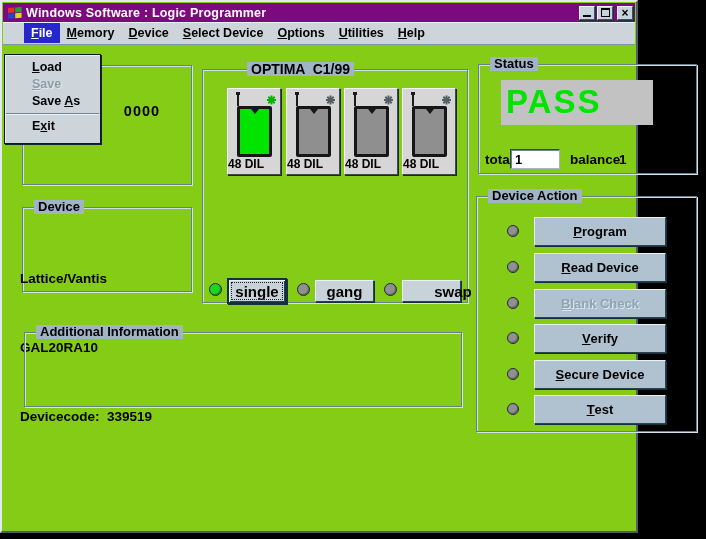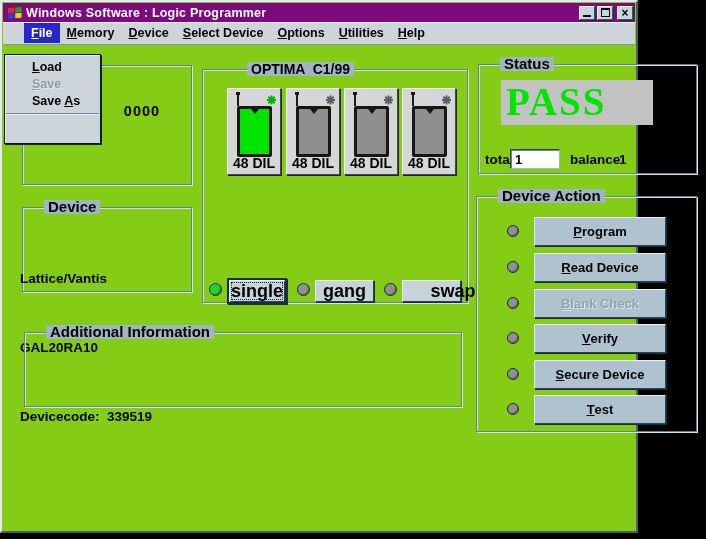--- a/index.html
+++ b/index.html
@@ -55,22 +55,22 @@
   .dd-item { height: 17px; line-height: 17px; padding-left: 27px; font-size: 12.5px; }
   .dd-item.grayed { color: #8d9ca7; text-shadow: 1px 1px 0 #e2eaef; }
   .dd-sep { margin: 3px 1px; border-top: 1px solid #6d8494; border-bottom: 1px solid #eaf0f4; }
   
   .group {
     position: absolute;
     border: 1px solid #64808f;
     box-shadow: 1px 1px 0 #d6e2ea, inset 1px 1px 0 #cfdde6;
   }
   .gtitle {
-    position: absolute; top: -8px; left: 21px; background: #a0b4c4;
-    padding: 0 4px; font-size: 15px; white-space: pre; line-height: 14px;
+    position: absolute; top: -8px; left: 11px; background: #a0b4c4;
+    padding: 0 4px; font-size: 13px; white-space: pre; line-height: 14px;
   }
   
   .mem-text { position: absolute; left: 74px; top: 37px; font-size: 14.5px; white-space: pre; }
   .mem-text .val { margin-left: 22px; letter-spacing: 1px; }
   
   .dev-lines { position: absolute; left: -3px; top: 13px; font-size: 13.5px; line-height: 23px; white-space: pre; }
   
   .tile {
     position: absolute; width: 54px; height: 87px; background: #d6d6d6;
     border: 1px solid; border-color: #f2f5f7 #3f4a51 #3f4a51 #f2f5f7;
@@ -87,45 +87,45 @@
     border-top: 5px solid #161616;
   }
   .lever { position: absolute; left: 9px; top: 6px; width: 2px; height: 11px; background: #1a1a1a; }
   .lever::before { content: ""; position: absolute; left: -1px; top: -3px; width: 4px; height: 3px; background: #1a1a1a; }
   .star { position: absolute; right: 4px; top: 6px; width: 9px; height: 9px; color: #555e63; }
   .tile.active .star { color: #00b400; }
   .star i { position: absolute; left: 0; top: 3.5px; width: 9px; height: 2px; background: currentColor; }
   .star i:nth-child(2) { transform: rotate(45deg); }
   .star i:nth-child(3) { transform: rotate(90deg); }
   .star i:nth-child(4) { transform: rotate(135deg); }
-  .dil { position: absolute; bottom: 3px; width: 100%; text-align: center; font-size: 14px; white-space: pre; }
+  .dil { position: absolute; bottom: 3px; width: 100%; font-size: 12px; white-space: pre; }
   
   .led { position: absolute; width: 13px; height: 13px; border-radius: 50%; border: 1px solid #1d2b33;
          box-shadow: inset -1px -1px 1px rgba(0,0,0,.35); }
   .led.green { background: #22d422; }
   .led.gray  { background: #909090; }
   .led.small { width: 12px; height: 12px; }
   
   .btn {
     position: absolute; background: #b0c2d0;
     border: 1px solid; border-color: #eaf1f5 #28424f #28424f #eaf1f5;
     box-shadow: 1px 1px 0 #16303d;
     font-size: 13px; font-weight: 700; color: #000;
     display: flex; align-items: center; justify-content: center; white-space: pre;
   }
   .btn.disabled { color: #8da4b2; text-shadow: 1px 1px 0 #dde7ed; }
-  .mode-btn { background: #c8d2d9; font-size: 18px; }
+  .mode-btn { background: #c8d2d9; font-size: 15px; }
   .mode-btn.default {
     border: 2px solid #14303f;
     box-shadow: inset 1px 1px 0 #eaf1f5, inset -1px -1px 0 #28424f, 1px 1px 0 #16303d;
   }
   .mode-btn.default::after { content: ""; position: absolute; inset: 2px; border: 1px dotted #222; }
   
   .pass-panel { position: absolute; left: 22px; top: 15px; width: 152px; height: 45px; background: #c2c2c2; overflow: hidden; }
-  .pass-text { font-size: 39px; font-weight: 700; color: #00e400; letter-spacing: 2px; line-height: 44px; padding-left: 5px; font-family: Liberation Serif, serif; }
+  .pass-text { font-size: 33px; font-weight: 700; color: #00e400; letter-spacing: 2px; line-height: 44px; padding-left: 5px; }
   .stat-label { position: absolute; font-size: 13.5px; }
   .total-input {
     position: absolute; left: 31px; top: 84px; width: 50px; height: 20px;
     background: #fff; border: 1px solid; border-color: #2f4656 #9fb9c9 #9fb9c9 #2f4656;
     box-shadow: inset 1px 1px 0 #6b8494;
     font-family: "Liberation Sans", sans-serif; font-size: 13px; font-weight: 700; padding-left: 4px;
   }
   
   .msg-bar {
     position: absolute; left: 15px; top: 12px; width: 653px; height: 50px;
@@ -170,20 +170,21 @@
     <span class="menu-item"><span class="mn">O</span>ptions</span>
     <span class="menu-item"><span class="mn">U</span>tilities</span>
     <span class="menu-item"><span class="mn">H</span>elp</span>
   </div>
 
   <div class="dropdown">
     <div class="dd-item"><span class="mn">L</span>oad</div>
     <div class="dd-item grayed"><span class="mn">S</span>ave</div>
     <div class="dd-item">Save <span class="mn">A</span>s</div>
     <div class="dd-sep"></div>
+    <div class="dd-item">E<span class="mn">x</span>it</div>
   </div>
 
   <div class="group" style="left:20px; top:63px; width:170px; height:120px;">
     <div class="mem-text"><span>:</span><span class="val">0000</span></div>
   </div>
 
   <div class="group" style="left:20px; top:205px; width:170px; height:85px;">
     <span class="gtitle">Device</span>
     <div class="dev-lines">
       <div>Lattice/Vantis</div>

